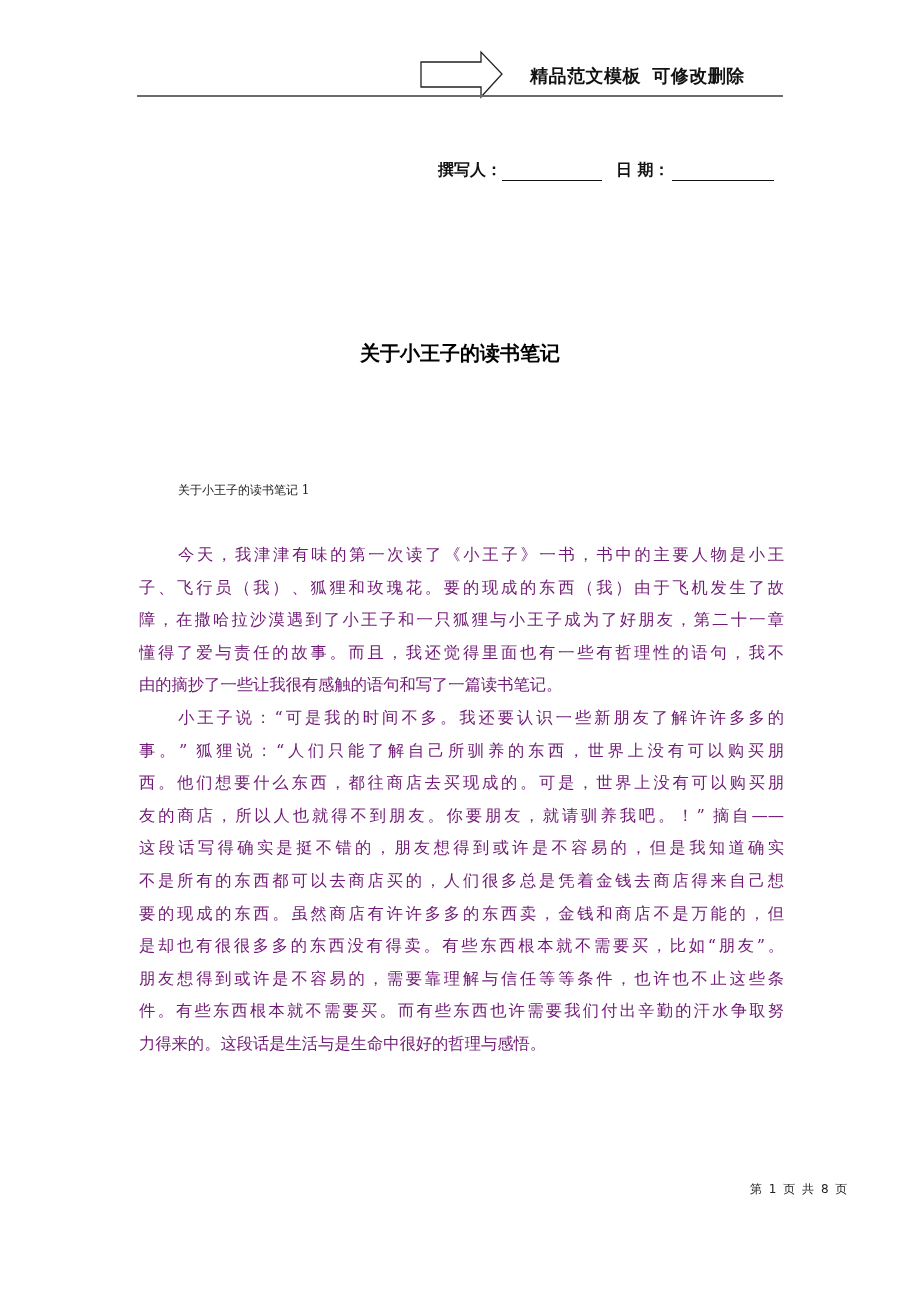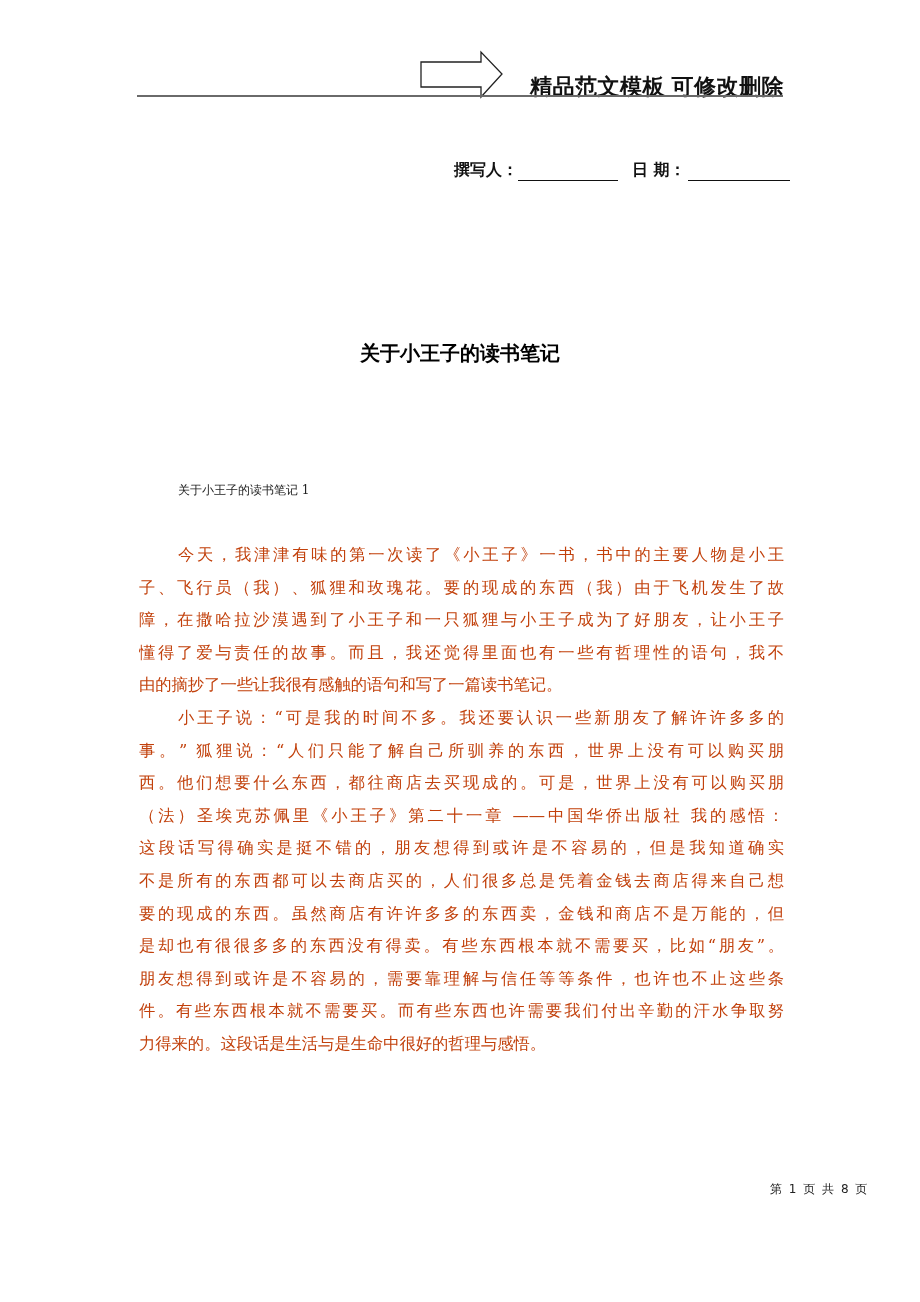--- a/index.html
+++ b/index.html
@@ -26,40 +26,40 @@
     .header-arrow {
       position: absolute;
       left: 419px;
       top: 50px;
       width: 86px;
       height: 50px;
     }
     .header-text {
       position: absolute;
       left: 530px;
-      top: 72px;
-      font-family: Liberation Sans, sans-serif;
+      top: 64px;
+      font-family: Liberation Mono, monospace;
       font-weight: bold;
-      font-size: 22px;
+      font-size: 18px;
       letter-spacing: 0.5px;
       color: #111;
       white-space: nowrap;
     }
     .header-rule {
       position: absolute;
       left: 137px;
       top: 95px;
       width: 646px;
       height: 2px;
       background: #6a6a6a;
     }
     
     .meta-line {
       position: absolute;
-      left: 454px;
+      left: 438px;
       top: 160px;
       font-family: "DejaVu Sans", "Liberation Sans", sans-serif;
       font-weight: bold;
       font-size: 16px;
       white-space: nowrap;
       display: flex;
       align-items: flex-end;
       color: #111;
     }
     .blank {
@@ -95,37 +95,36 @@
       position: absolute;
       left: 139px;
       top: 539px;
       width: 645px;
     }
     .line {
       height: 32.6px;
       line-height: 32.6px;
       font-size: 16.3px;
       white-space: nowrap;
-      color: #c2410c;
+      color: #701a75;
       text-align: justify;
       text-align-last: justify;
       overflow: hidden;
     }
     .line.last { text-align-last: left; }
     .line.indent { padding-left: 39px; }
     .page-footer {
       position: absolute;
       left: 750px;
       top: 1181px;
       font-family: "DejaVu Sans", "Liberation Sans", sans-serif;
       font-size: 12px;
       color: #222;
       white-space: nowrap;
       word-spacing: 3px;
-      margin-left: 20px;
     }
   </style>
 </head>
 <body>
 
 <div class="page">
 
   <svg class="header-arrow" viewBox="0 0 86 50" xmlns="http://www.w3.org/2000/svg">
     <polygon points="2,12 62,12 62,2 83,24 62,47 62,37 2,37" fill="#ffffff" stroke="#222222" stroke-width="1.3"></polygon>
   </svg>
@@ -140,27 +139,27 @@
     <span class="blank date"></span>
   </div>
 
   <div class="doc-title">关于小王子的读书笔记</div>
 
   <div class="section-heading">关于小王子的读书笔记 1</div>
 
   <div class="body-text">
     <div class="line indent">今天，我津津有味的第一次读了《小王子》一书，书中的主要人物是小王</div>
     <div class="line">子、飞行员（我）、狐狸和玫瑰花。要的现成的东西（我）由于飞机发生了故</div>
-    <div class="line">障，在撒哈拉沙漠遇到了小王子和一只狐狸与小王子成为了好朋友，让小王子</div>
+    <div class="line">障，在撒哈拉沙漠遇到了小王子和一只狐狸与小王子成为了好朋友，第二十一章</div>
     <div class="line">懂得了爱与责任的故事。而且，我还觉得里面也有一些有哲理性的语句，我不</div>
     <div class="line last">由的摘抄了一些让我很有感触的语句和写了一篇读书笔记。</div>
     <div class="line indent">小王子说：“可是我的时间不多。我还要认识一些新朋友了解许许多多的</div>
     <div class="line">事。”    狐狸说：“人们只能了解自己所驯养的东西，世界上没有可以购买朋</div>
     <div class="line">西。他们想要什么东西，都往商店去买现成的。可是，世界上没有可以购买朋</div>
-    <div class="line">（法）圣埃克苏佩里《小王子》第二十一章  ——中国华侨出版社  我的感悟：</div>
+    <div class="line">友的商店，所以人也就得不到朋友。你要朋友，就请驯养我吧。！”  摘自——</div>
     <div class="line">这段话写得确实是挺不错的，朋友想得到或许是不容易的，但是我知道确实</div>
     <div class="line">不是所有的东西都可以去商店买的，人们很多总是凭着金钱去商店得来自己想</div>
     <div class="line">要的现成的东西。虽然商店有许许多多的东西卖，金钱和商店不是万能的，但</div>
     <div class="line">是却也有很很多多的东西没有得卖。有些东西根本就不需要买，比如“朋友”。</div>
     <div class="line">朋友想得到或许是不容易的，需要靠理解与信任等等条件，也许也不止这些条</div>
     <div class="line">件。有些东西根本就不需要买。而有些东西也许需要我们付出辛勤的汗水争取努</div>
     <div class="line last">力得来的。这段话是生活与是生命中很好的哲理与感悟。</div>
   </div>
 
   <div class="page-footer">第 1 页 共 8 页</div>

